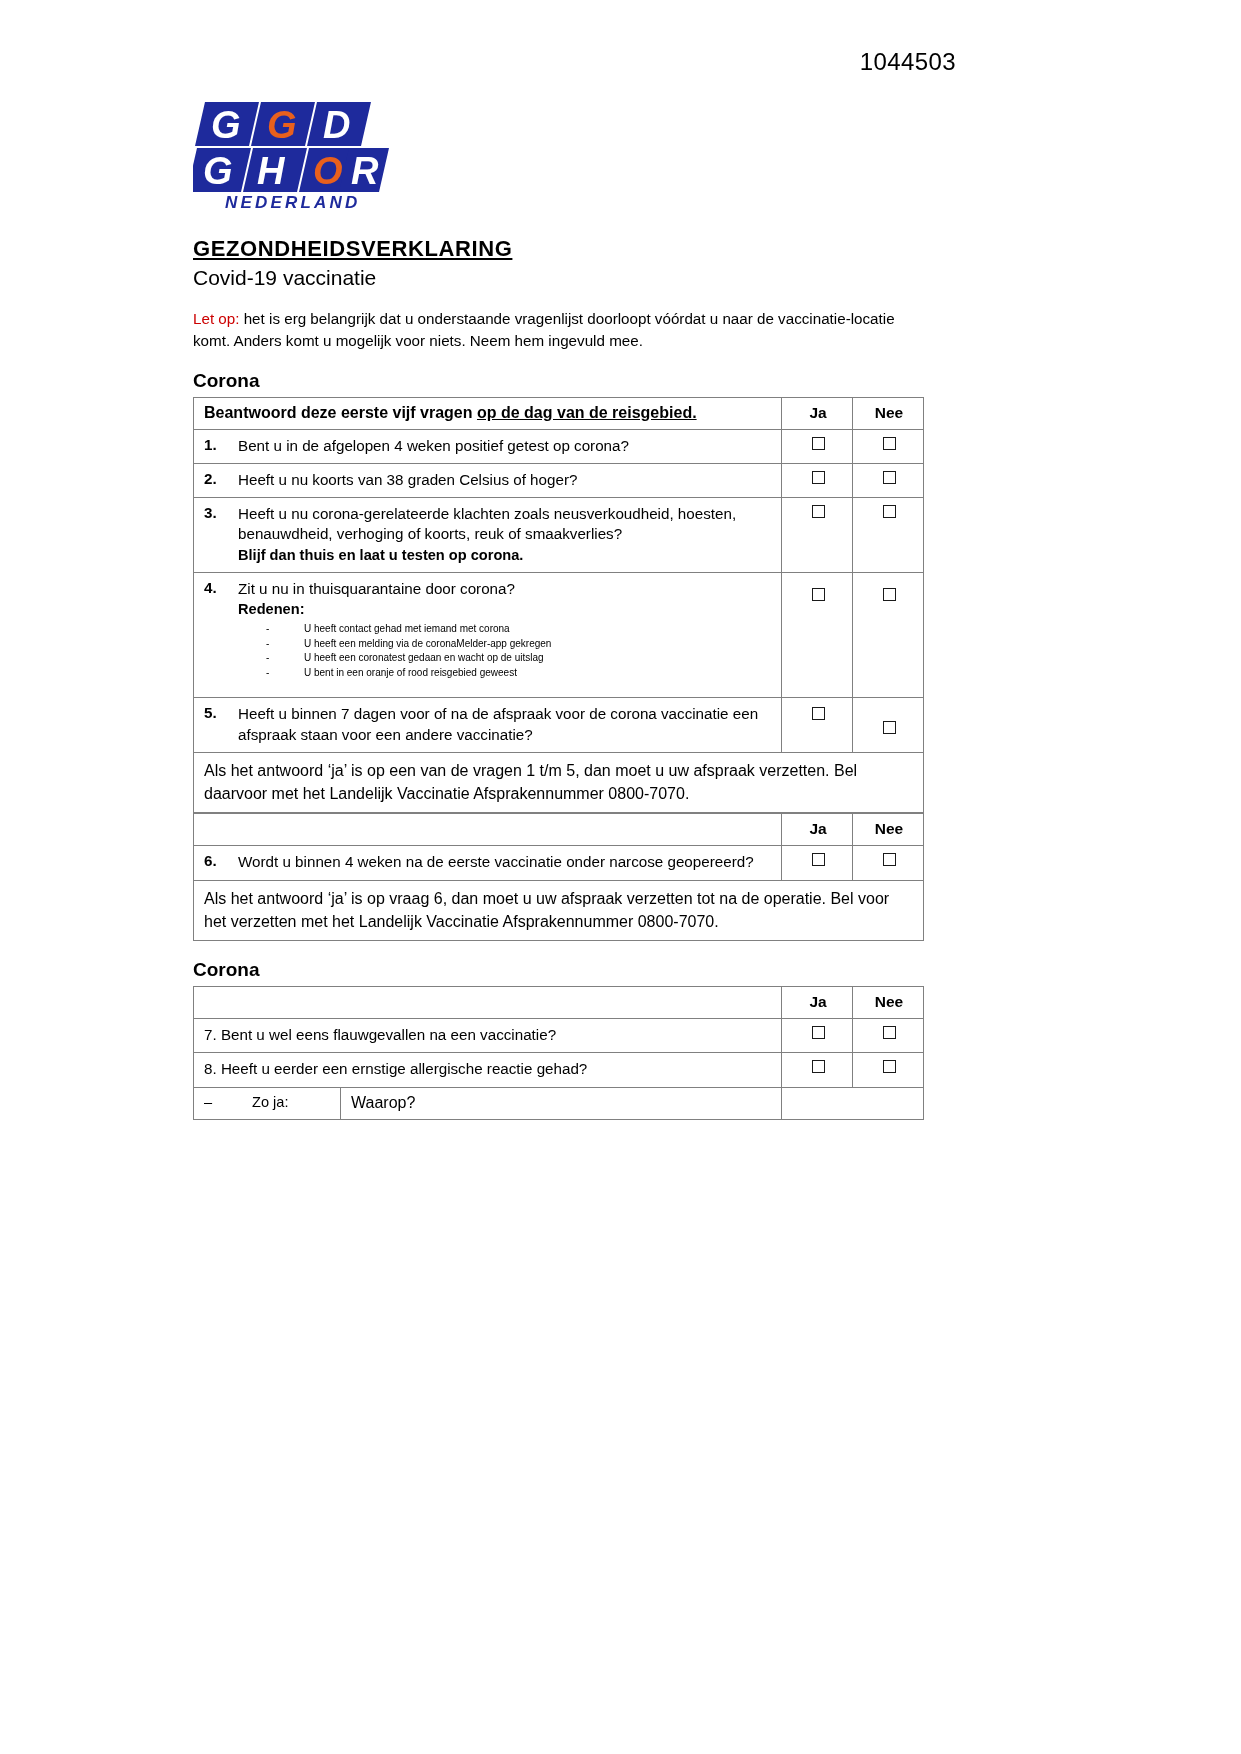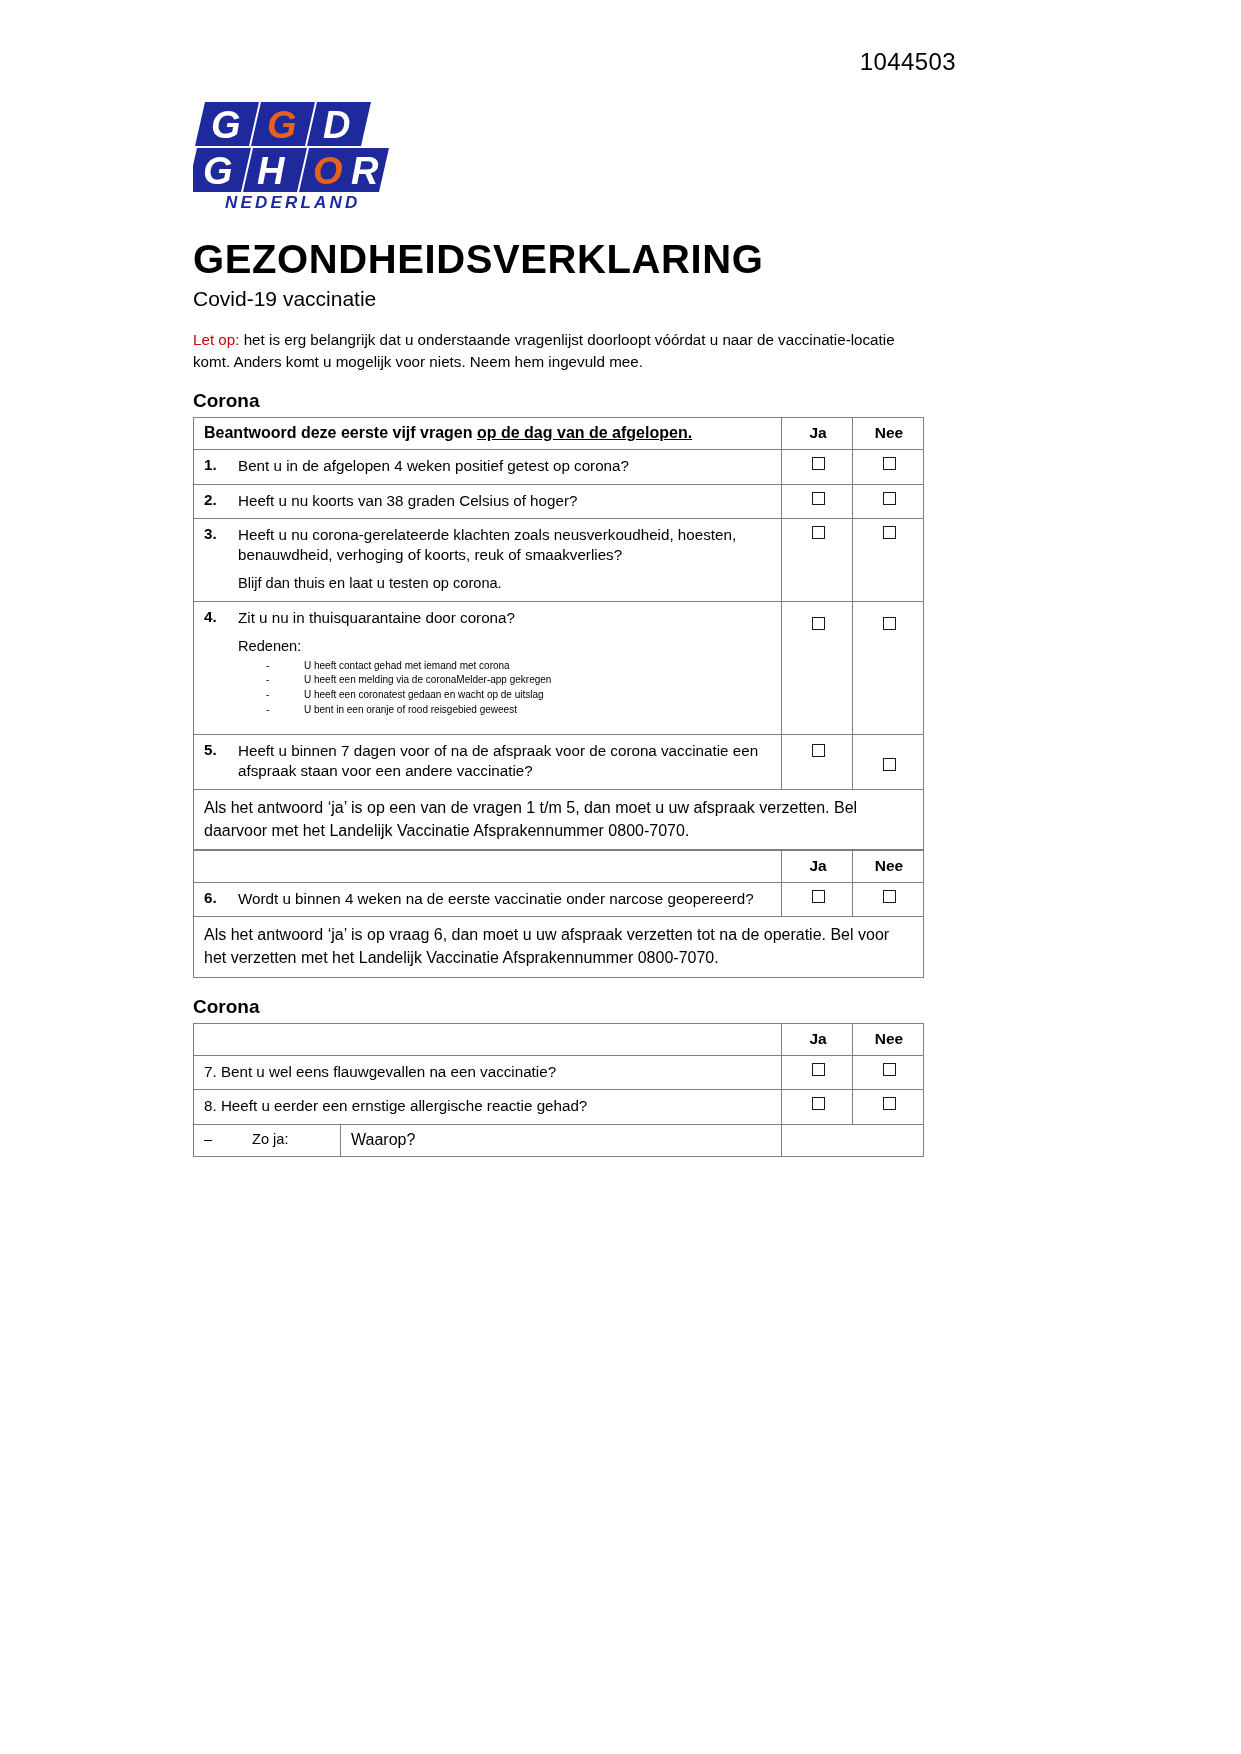--- a/index.html
+++ b/index.html
@@ -45,25 +45,26 @@
   .logo {
     position: relative;
     width: 200px;
     height: 112px;
     margin-bottom: 24px;
   }
   .logo svg { display: block; }
 
   
   .main-title {
-    font-size: 40px;
+    font-size: 22px;
     font-weight: bold;
     letter-spacing: 0.6px;
     margin: 0 0 4px 0;
     line-height: 1.15;
+    text-decoration: underline;
   }
   .subtitle {
     font-size: 21px;
     font-weight: normal;
     margin: 0 0 18px 0;
     line-height: 1.2;
   }
 
   .note-para {
     font-size: 15.2px;
@@ -129,24 +130,24 @@
     flex: 0 0 34px;
     font-size: 15.2px;
   }
   .q-body { flex: 1 1 auto; }
   .q-text {
     font-weight: normal;
     font-size: 15.2px;
     line-height: 1.33;
   }
   .q-sub {
-    font-weight: normal;
+    font-weight: bold;
     font-size: 14.6px;
     line-height: 1.35;
-    margin-top: 9px;
+    margin-top: 1px;
   }
   ul.dash-list {
     list-style: none;
     margin: 2px 0 10px 0;
     padding: 0 0 0 28px;
   }
   ul.dash-list li {
     font-weight: normal;
     font-size: 10px;
     line-height: 1.46;
@@ -239,21 +240,21 @@
     <div class="section-heading">Corona</div>
 
     <table class="q-table">
       <colgroup>
         <col class="col-q">
           <col class="col-ja">
           <col class="col-nee">
       </colgroup>
       <tbody>
         <tr>
-          <td class="q-head-cell"><span>Beantwoord deze eerste vijf vragen </span><span class="u-line">op de dag van de afgelopen.</span></td>
+          <td class="q-head-cell"><span>Beantwoord deze eerste vijf vragen </span><span class="u-line">op de dag van de reisgebied.</span></td>
           <td class="hdr-yn">Ja</td>
           <td class="hdr-yn">Nee</td>
         </tr>
 
         <tr>
           <td>
             <div class="q-row-inner">
               <div class="q-num">1.</div>
               <div class="q-body">
                 <div class="q-text">Bent u in de afgelopen 4 weken positief getest op corona?</div>

